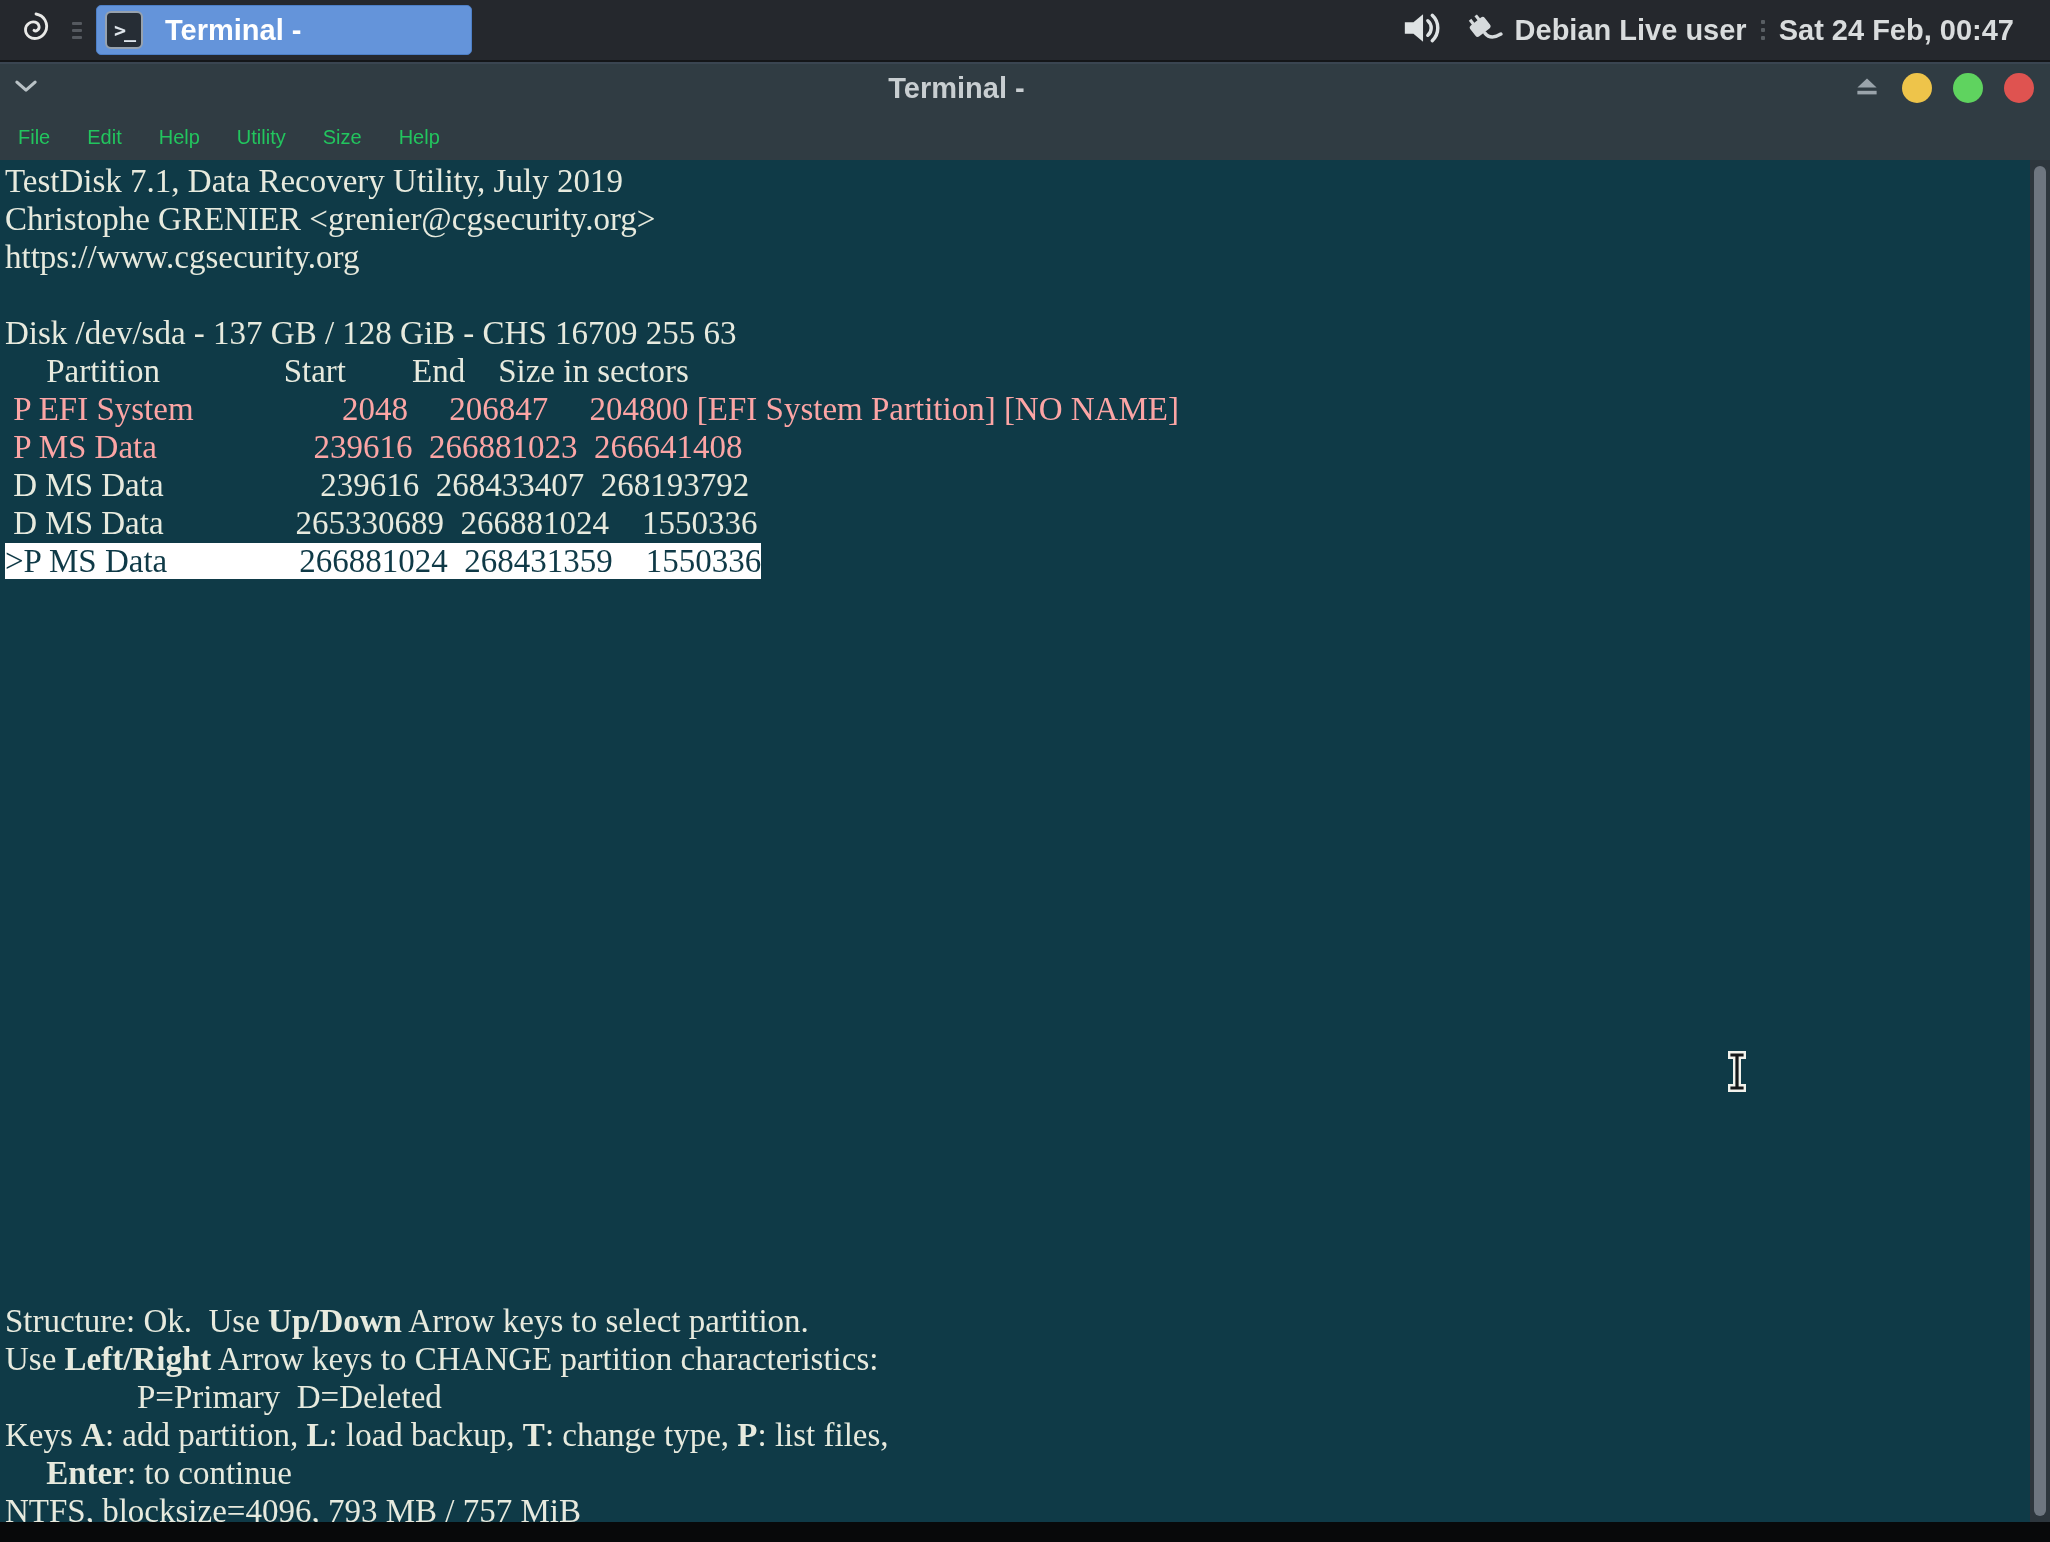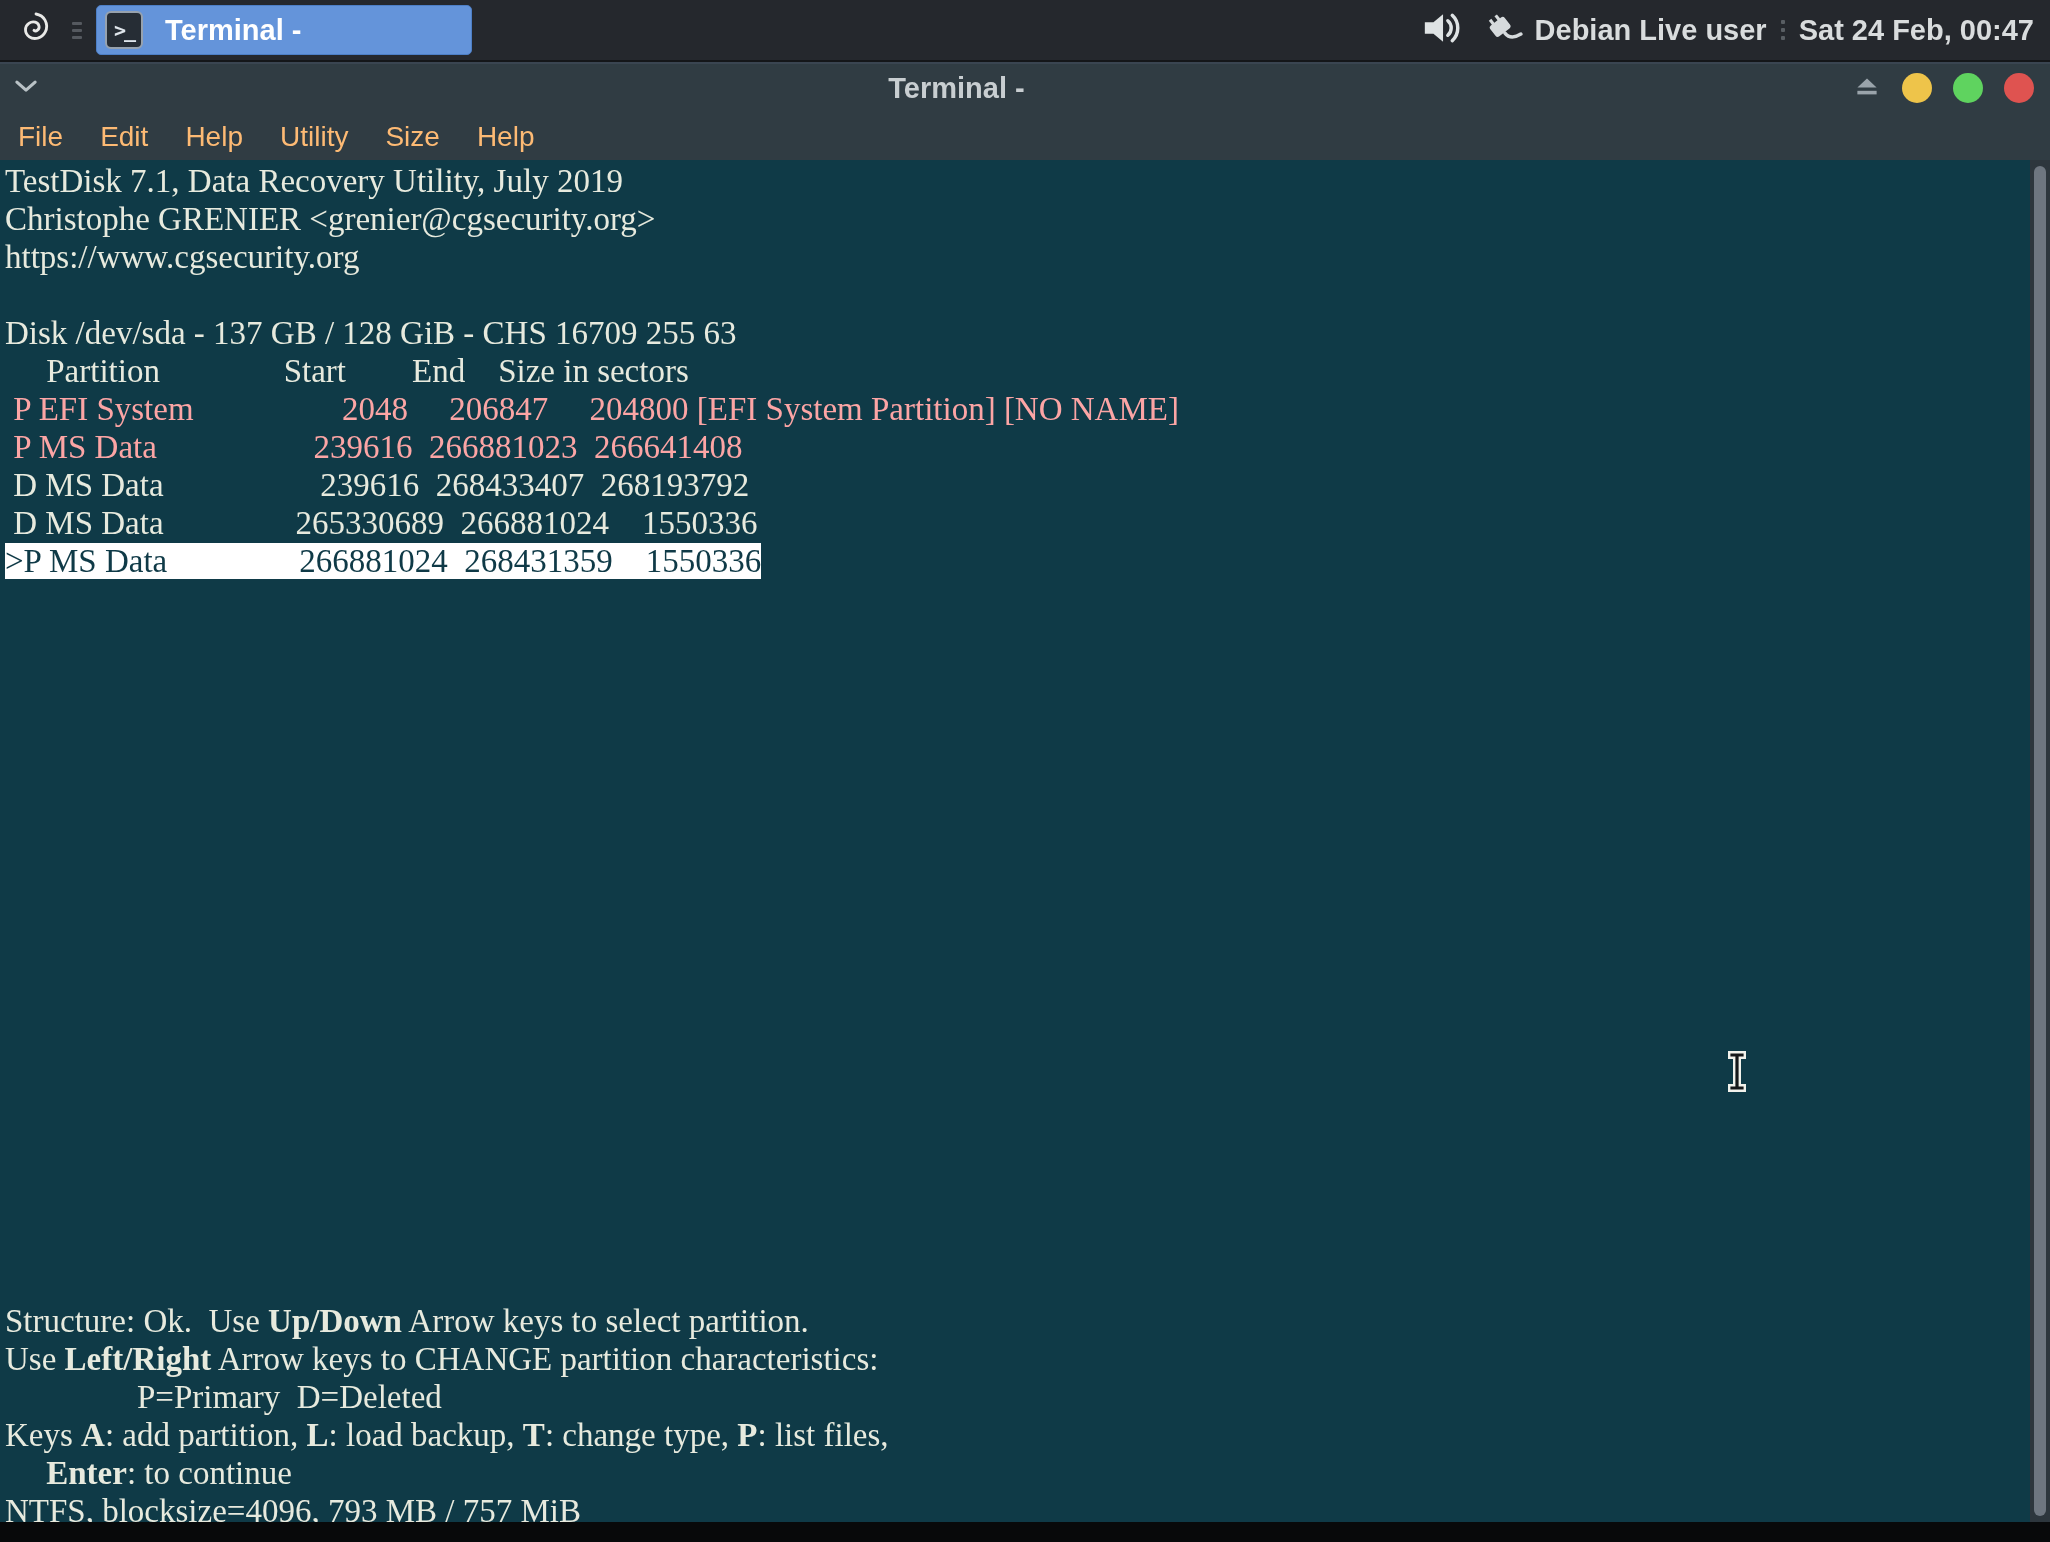--- a/index.html
+++ b/index.html
@@ -22,21 +22,21 @@
     display:flex;align-items:center;box-sizing:border-box;border:1px solid #4d7fc6;
   }
   .task-btn .term-ico{
     margin-left:8px;width:38px;height:38px;background:#262d35;border:2px solid #97a2ae;
     border-radius:6px;box-sizing:border-box;display:flex;align-items:center;justify-content:center;
     font-family:"DejaVu Sans Mono",monospace;font-weight:bold;font-size:20px;color:#dfe6ec;
     letter-spacing:-2px;line-height:1;
   }
   .task-btn .task-label{margin-left:22px;color:#ffffff;font-weight:bold;font-size:29px;}
   .panel-spacer{flex:1;}
-  .panel-right{display:flex;align-items:center;gap:12px;margin-right:16px;}
+  .panel-right{display:flex;align-items:center;gap:12px;margin-right:36px;}
   .panel-text{color:#d9dcdd;font-weight:bold;font-size:29px;white-space:nowrap;}
   .panel-sep{display:flex;flex-direction:column;gap:4px;margin:0 2px;}
   .panel-sep i{display:block;width:4px;height:4px;background:#595e63;border-radius:1px;}
   
   .titlebar{
     position:absolute;left:0;top:62px;width:2050px;height:52px;background:#303c43;
     display:flex;align-items:center;box-shadow:inset 0 2px 0 #3a4551;
   }
   .shade-btn{width:60px;display:flex;align-items:center;justify-content:flex-start;padding-left:13px;box-sizing:border-box;}
   .win-title{flex:1;text-align:center;color:#c8ced1;font-weight:bold;font-size:29px;}
@@ -44,21 +44,21 @@
   .win-eject{width:28px;height:24px;display:flex;align-items:center;justify-content:center;}
   .dot{width:30px;height:30px;border-radius:50%;}
   .dot-min{background:#eec44a;}
   .dot-max{background:#5fd35f;}
   .dot-close{background:#df5350;}
   
   .menubar{
     position:absolute;left:0;top:114px;width:2050px;height:46px;background:#303c43;
     display:flex;align-items:center;gap:37px;padding-left:18px;box-sizing:border-box;
   }
-  .menu-item{color:#fdba74;font-size:28px;}
+  .menu-item{color:#22c55e;font-size:20px;}
   
   .terminal{
     position:absolute;left:0;top:160px;width:2050px;height:1362px;background:#0f3a47;
   }
   .term-pre{
     margin:0;padding:2px 0 0 5px;
     font-family:Liberation Serif, serif;font-size:33px;line-height:38px;
     color:#e7eade;white-space:pre;
   }
   .tline{height:38px;}

